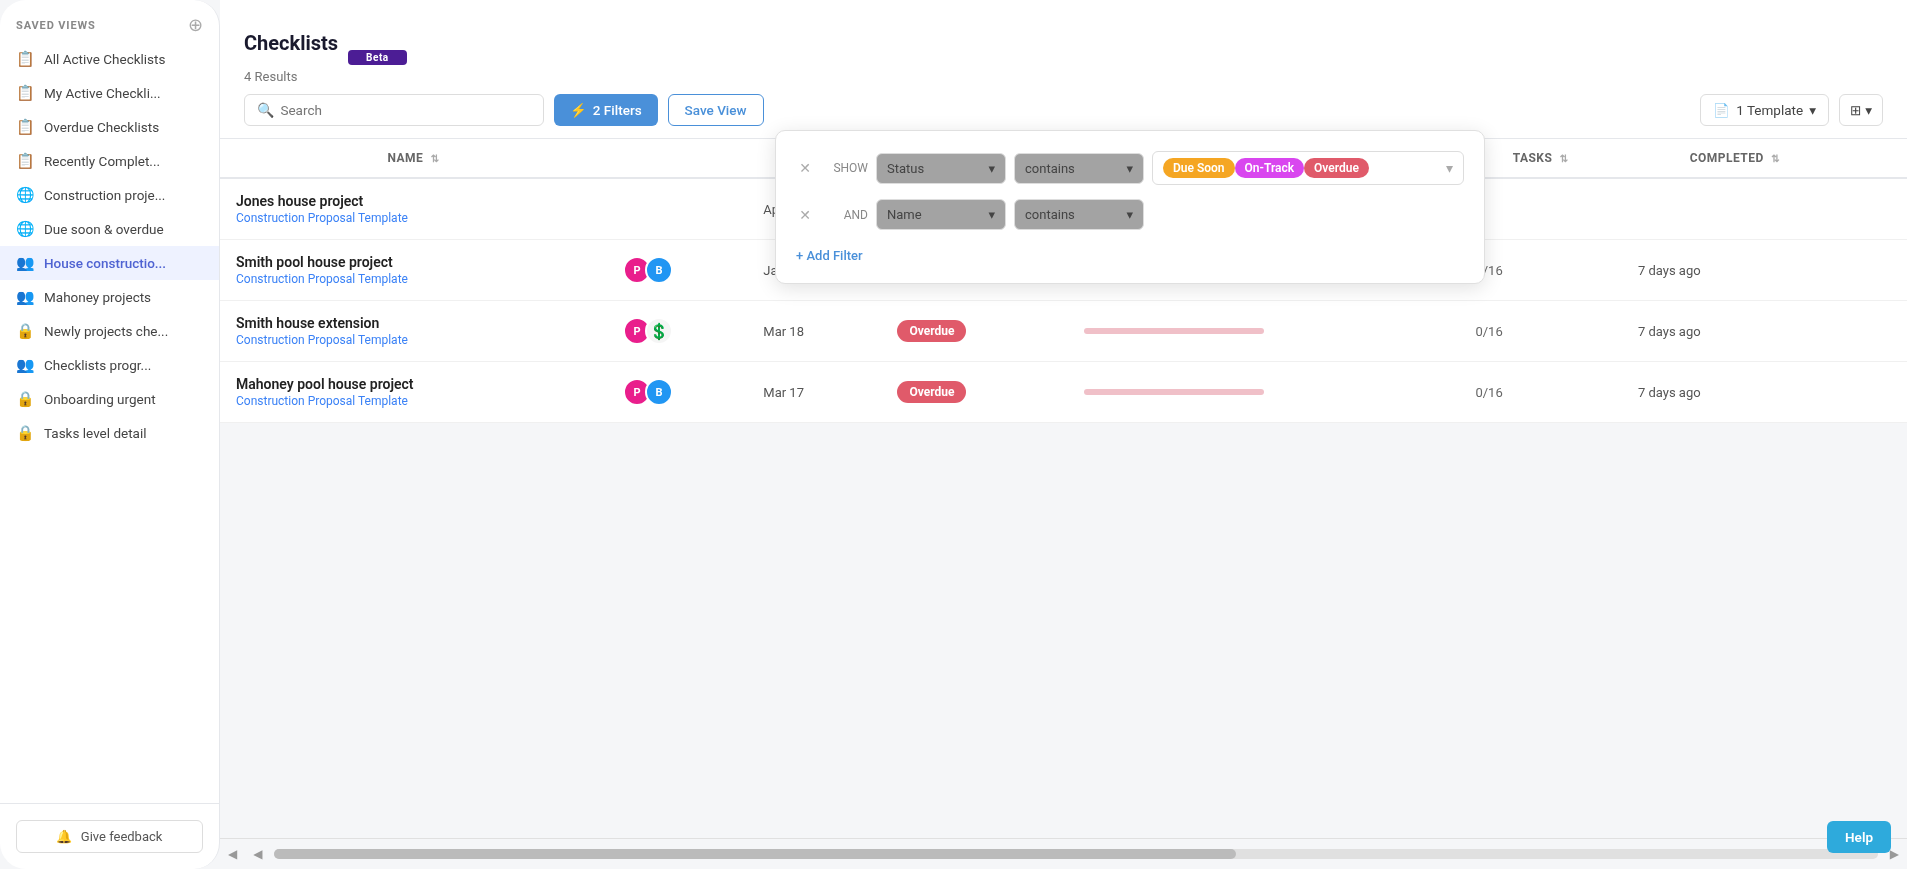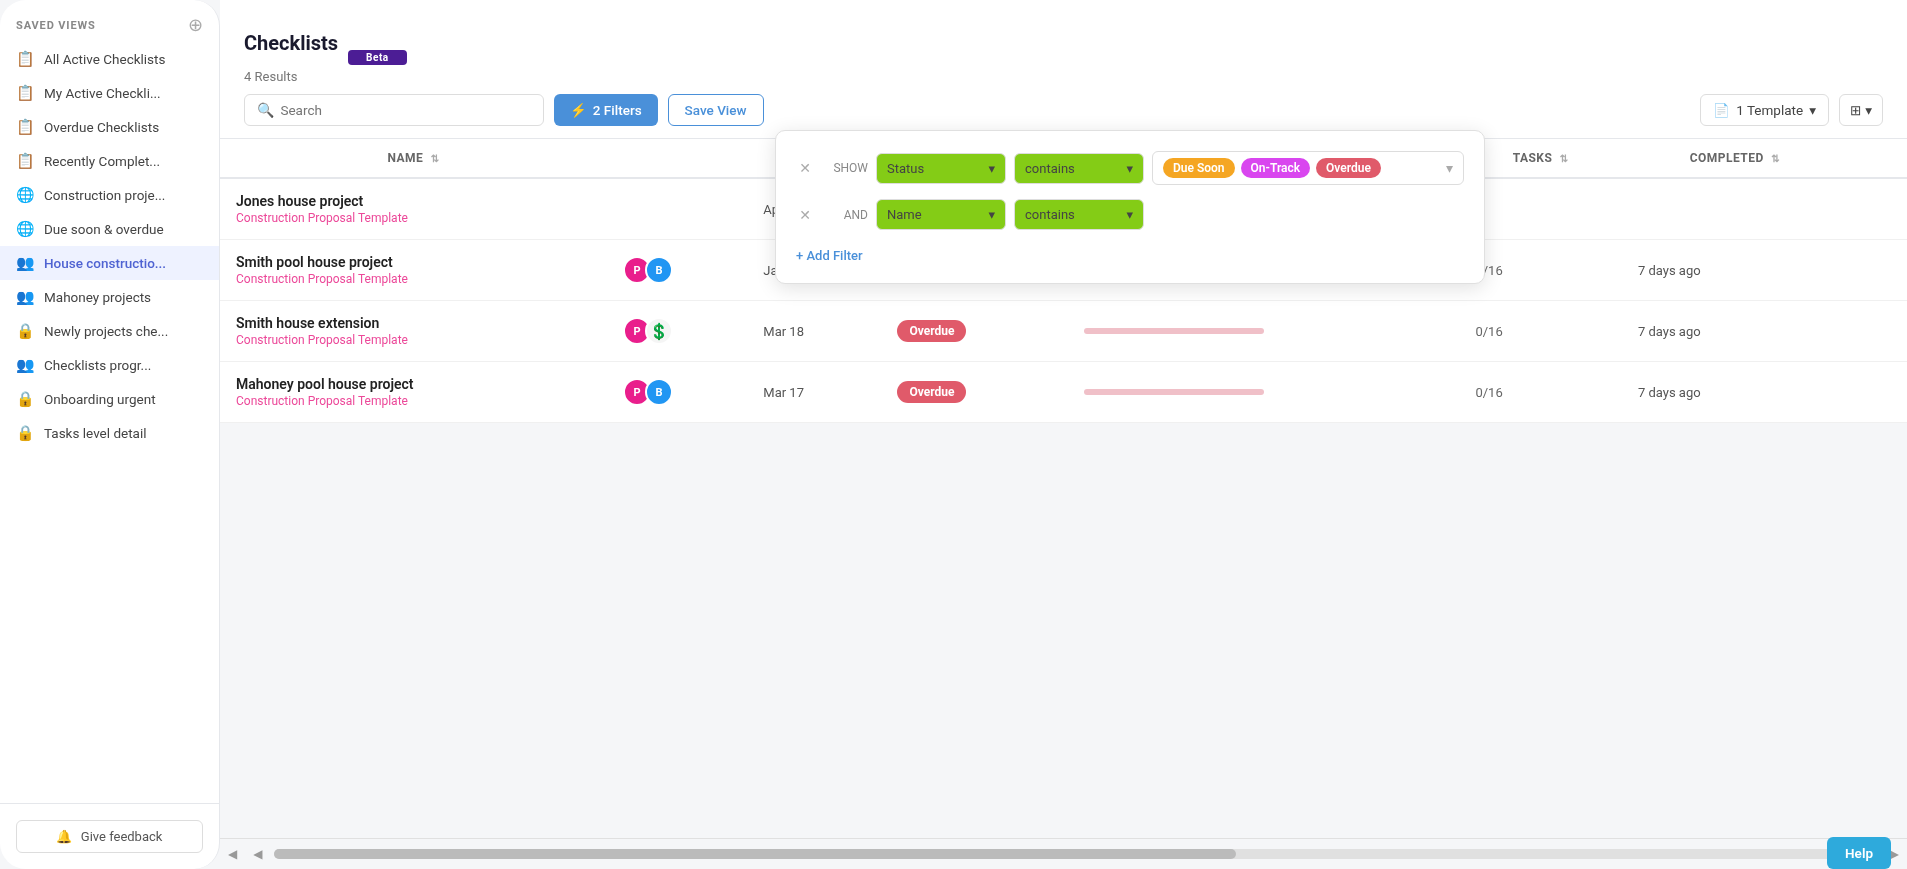--- a/index.html
+++ b/index.html
@@ -212,32 +212,32 @@
       width: 46px;
       text-align: right;
       flex-shrink: 0;
     }
     .filter-select {
       border: 1px solid #ddd;
       border-radius: 6px;
       padding: 7px 10px;
       font-size: 13px;
       color: #444;
-      background: #84cc16;
+      background: #a3a3a3;
       display: flex;
       align-items: flex-start;
       gap: 8px;
       cursor: pointer;
       min-width: 130px;
       justify-content: space-between;
     }
     .filter-tags {
       display: flex;
       align-items: center;
-      gap: 6px;
+      gap: 0;
       border: 1px solid #ddd;
       border-radius: 6px;
       padding: 6px 10px;
       flex: 1;
     }
     .tag-due-soon { background: #f5a623; color: #fff; border-radius: 12px; padding: 3px 10px; font-size: 12px; font-weight: 600; }
     .tag-on-track { background: #d946ef; color: #fff; border-radius: 12px; padding: 3px 10px; font-size: 12px; font-weight: 600; }
     .tag-overdue { background: #e05a6a; color: #fff; border-radius: 12px; padding: 3px 10px; font-size: 12px; font-weight: 600; }
     .filter-input {
       border: 1px solid #ddd;
@@ -284,21 +284,21 @@
       white-space: nowrap;
       background: #fff;
     }
     th .sort-icon { margin-left: 4px; color: #aaa; font-size: 10px; }
     td {
       padding: 14px 16px;
       border-bottom: 1px solid #f0f0f0;
       vertical-align: middle;
     }
     .row-name { font-weight: 600; font-size: 14px; color: #222; }
-    .row-template { font-size: 12px; color: #ec4899; margin-top: 2px; }
+    .row-template { font-size: 12px; color: #3b82f6; margin-top: 2px; }
     .avatars { display: flex; gap: -4px; }
     .avatar {
       width: 28px;
       height: 28px;
       border-radius: 50%;
       border: 2px solid #fff;
       display: inline-flex;
       align-items: center;
       justify-content: center;
       font-size: 11px;
@@ -339,21 +339,21 @@
       background: #f5f6f8;
       border-top: 1px solid #e0e0e0;
       flex-shrink: 0;
     }
     .scroll-arrow { padding: 4px 8px; color: #999; cursor: pointer; font-size: 12px; }
     .scroll-track { flex: 1; height: 10px; background: #e0e0e0; border-radius: 5px; margin: 0 4px; position: relative; }
     .scroll-thumb { position: absolute; left: 0; top: 0; width: 60%; height: 100%; background: #bbb; border-radius: 5px; }
 
     .help-btn {
       position: absolute;
-      bottom: 0;
+      bottom: 16px;
       right: 16px;
       background: #2eaadc;
       color: #fff;
       border: none;
       border-radius: 6px;
       padding: 8px 18px;
       cursor: pointer;
       font-size: 13.5px;
       font-weight: 600;
     }

